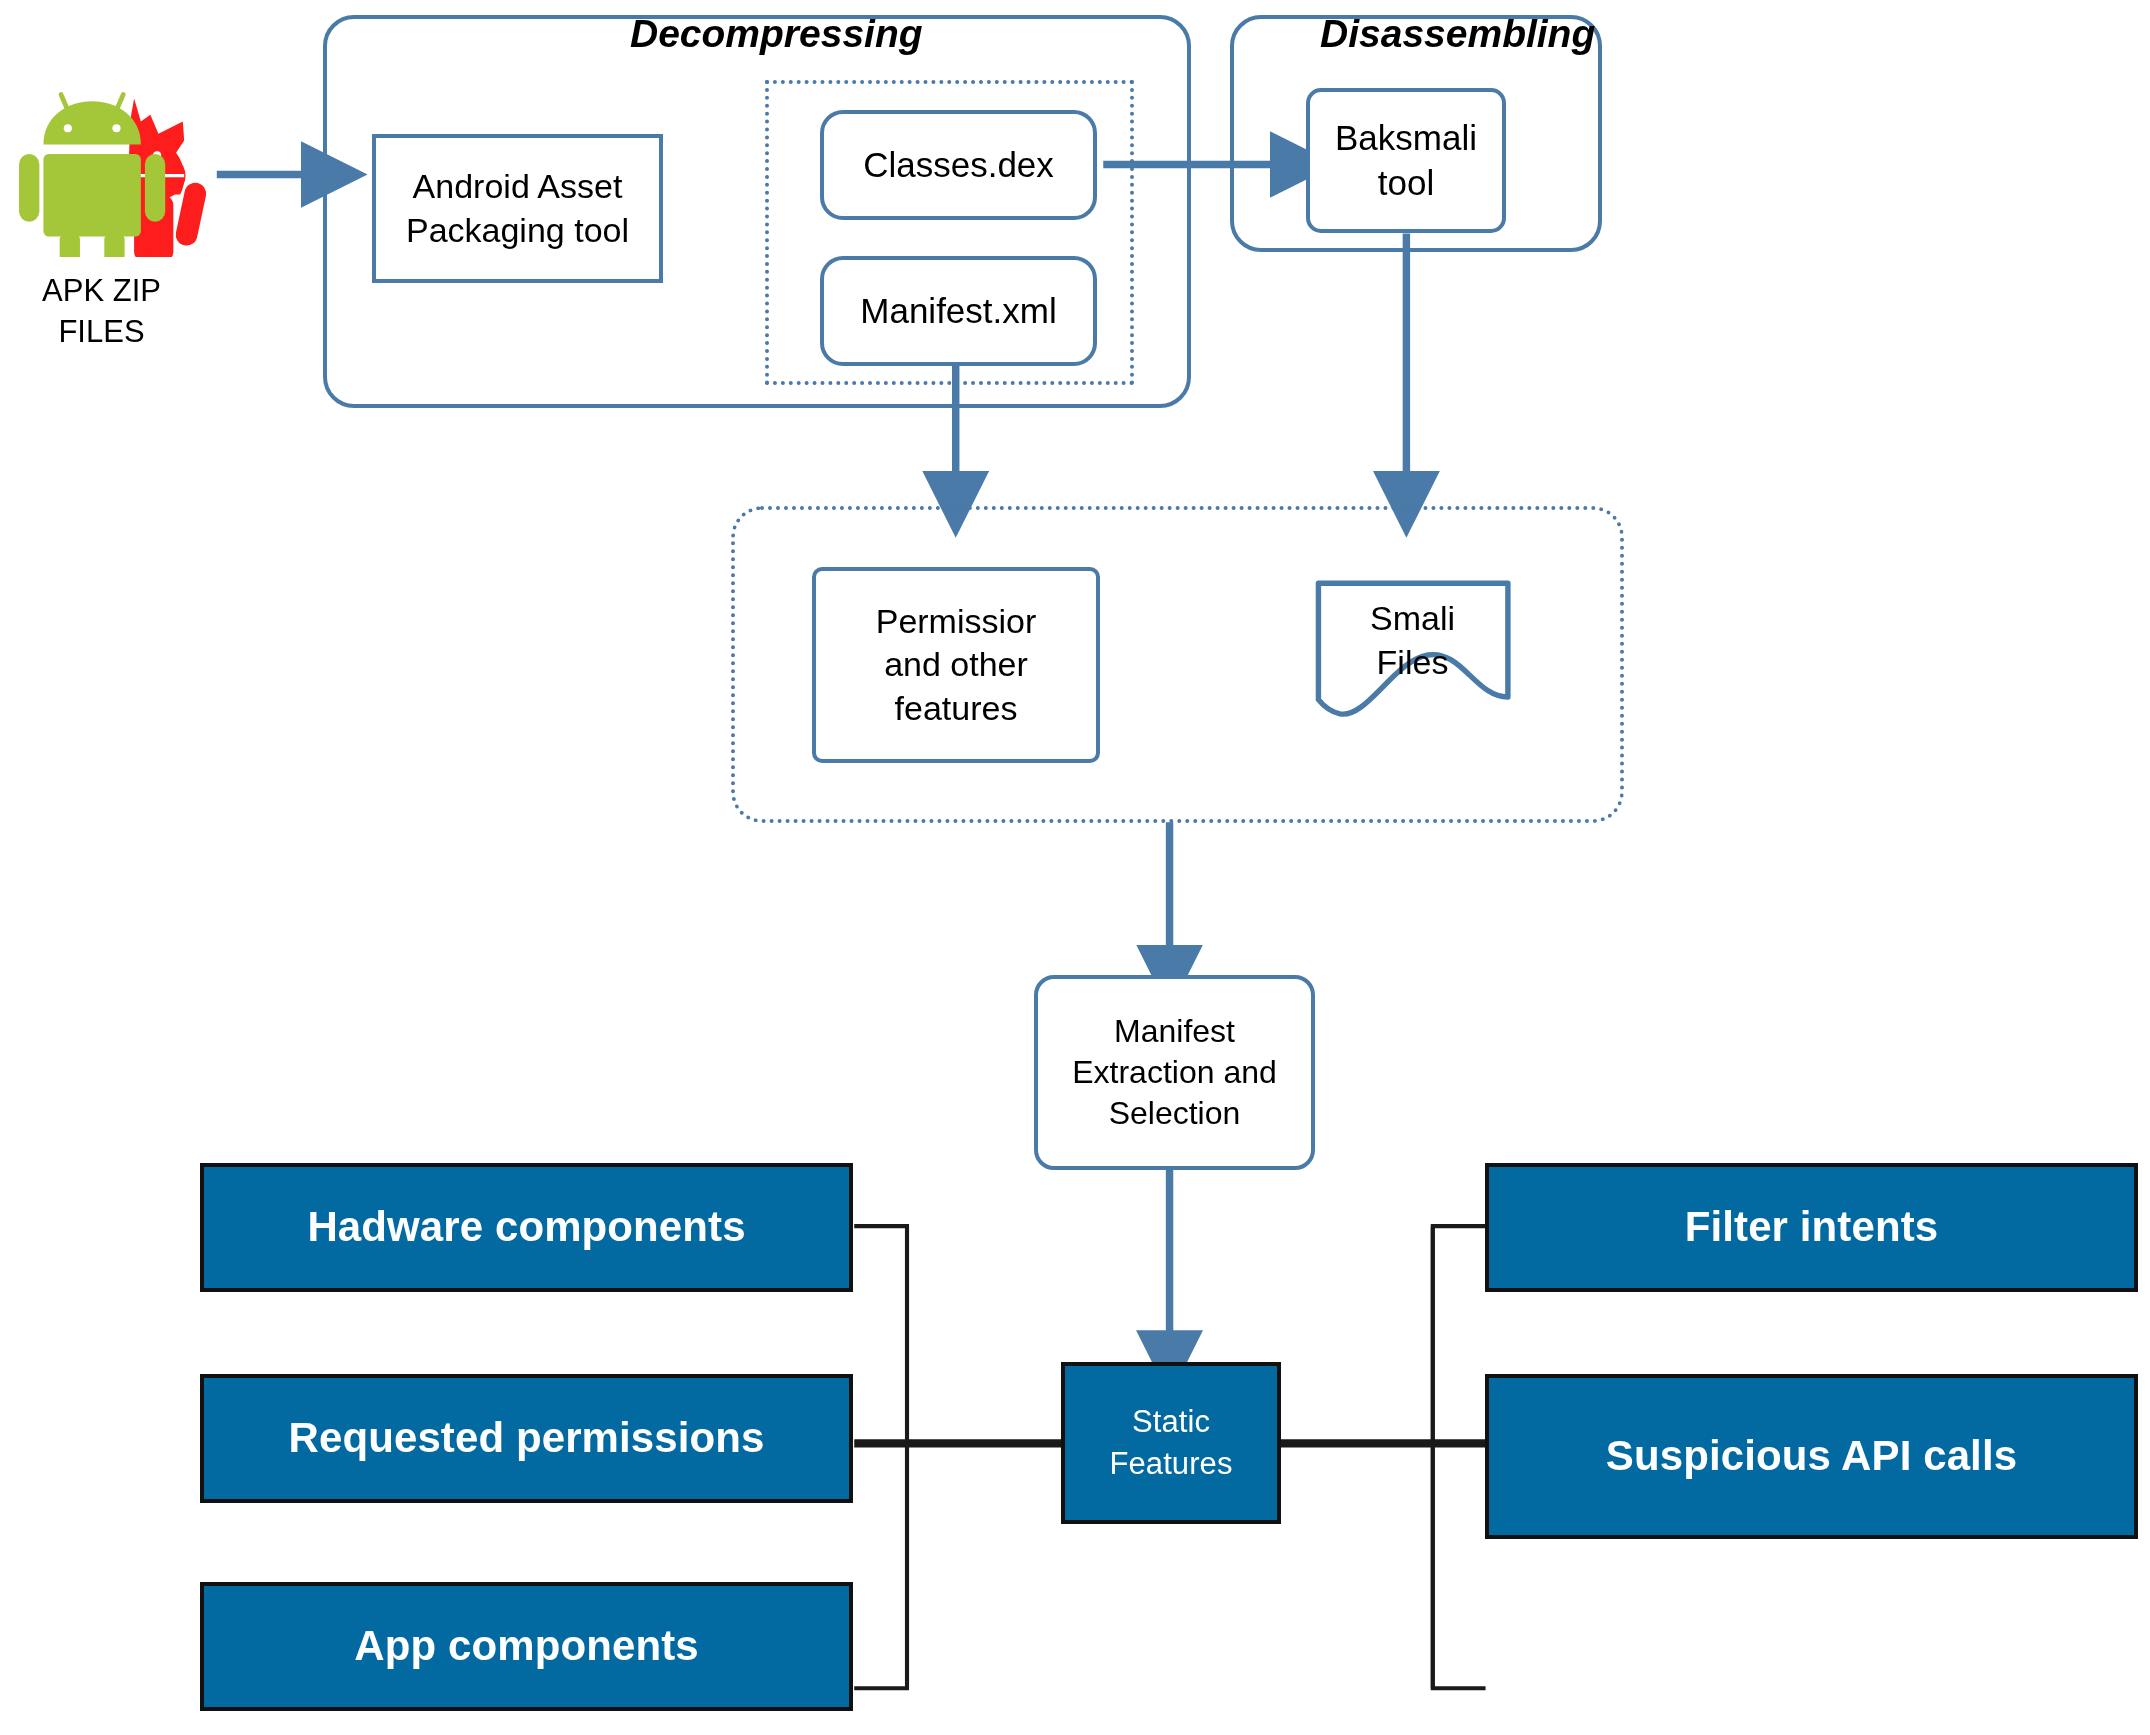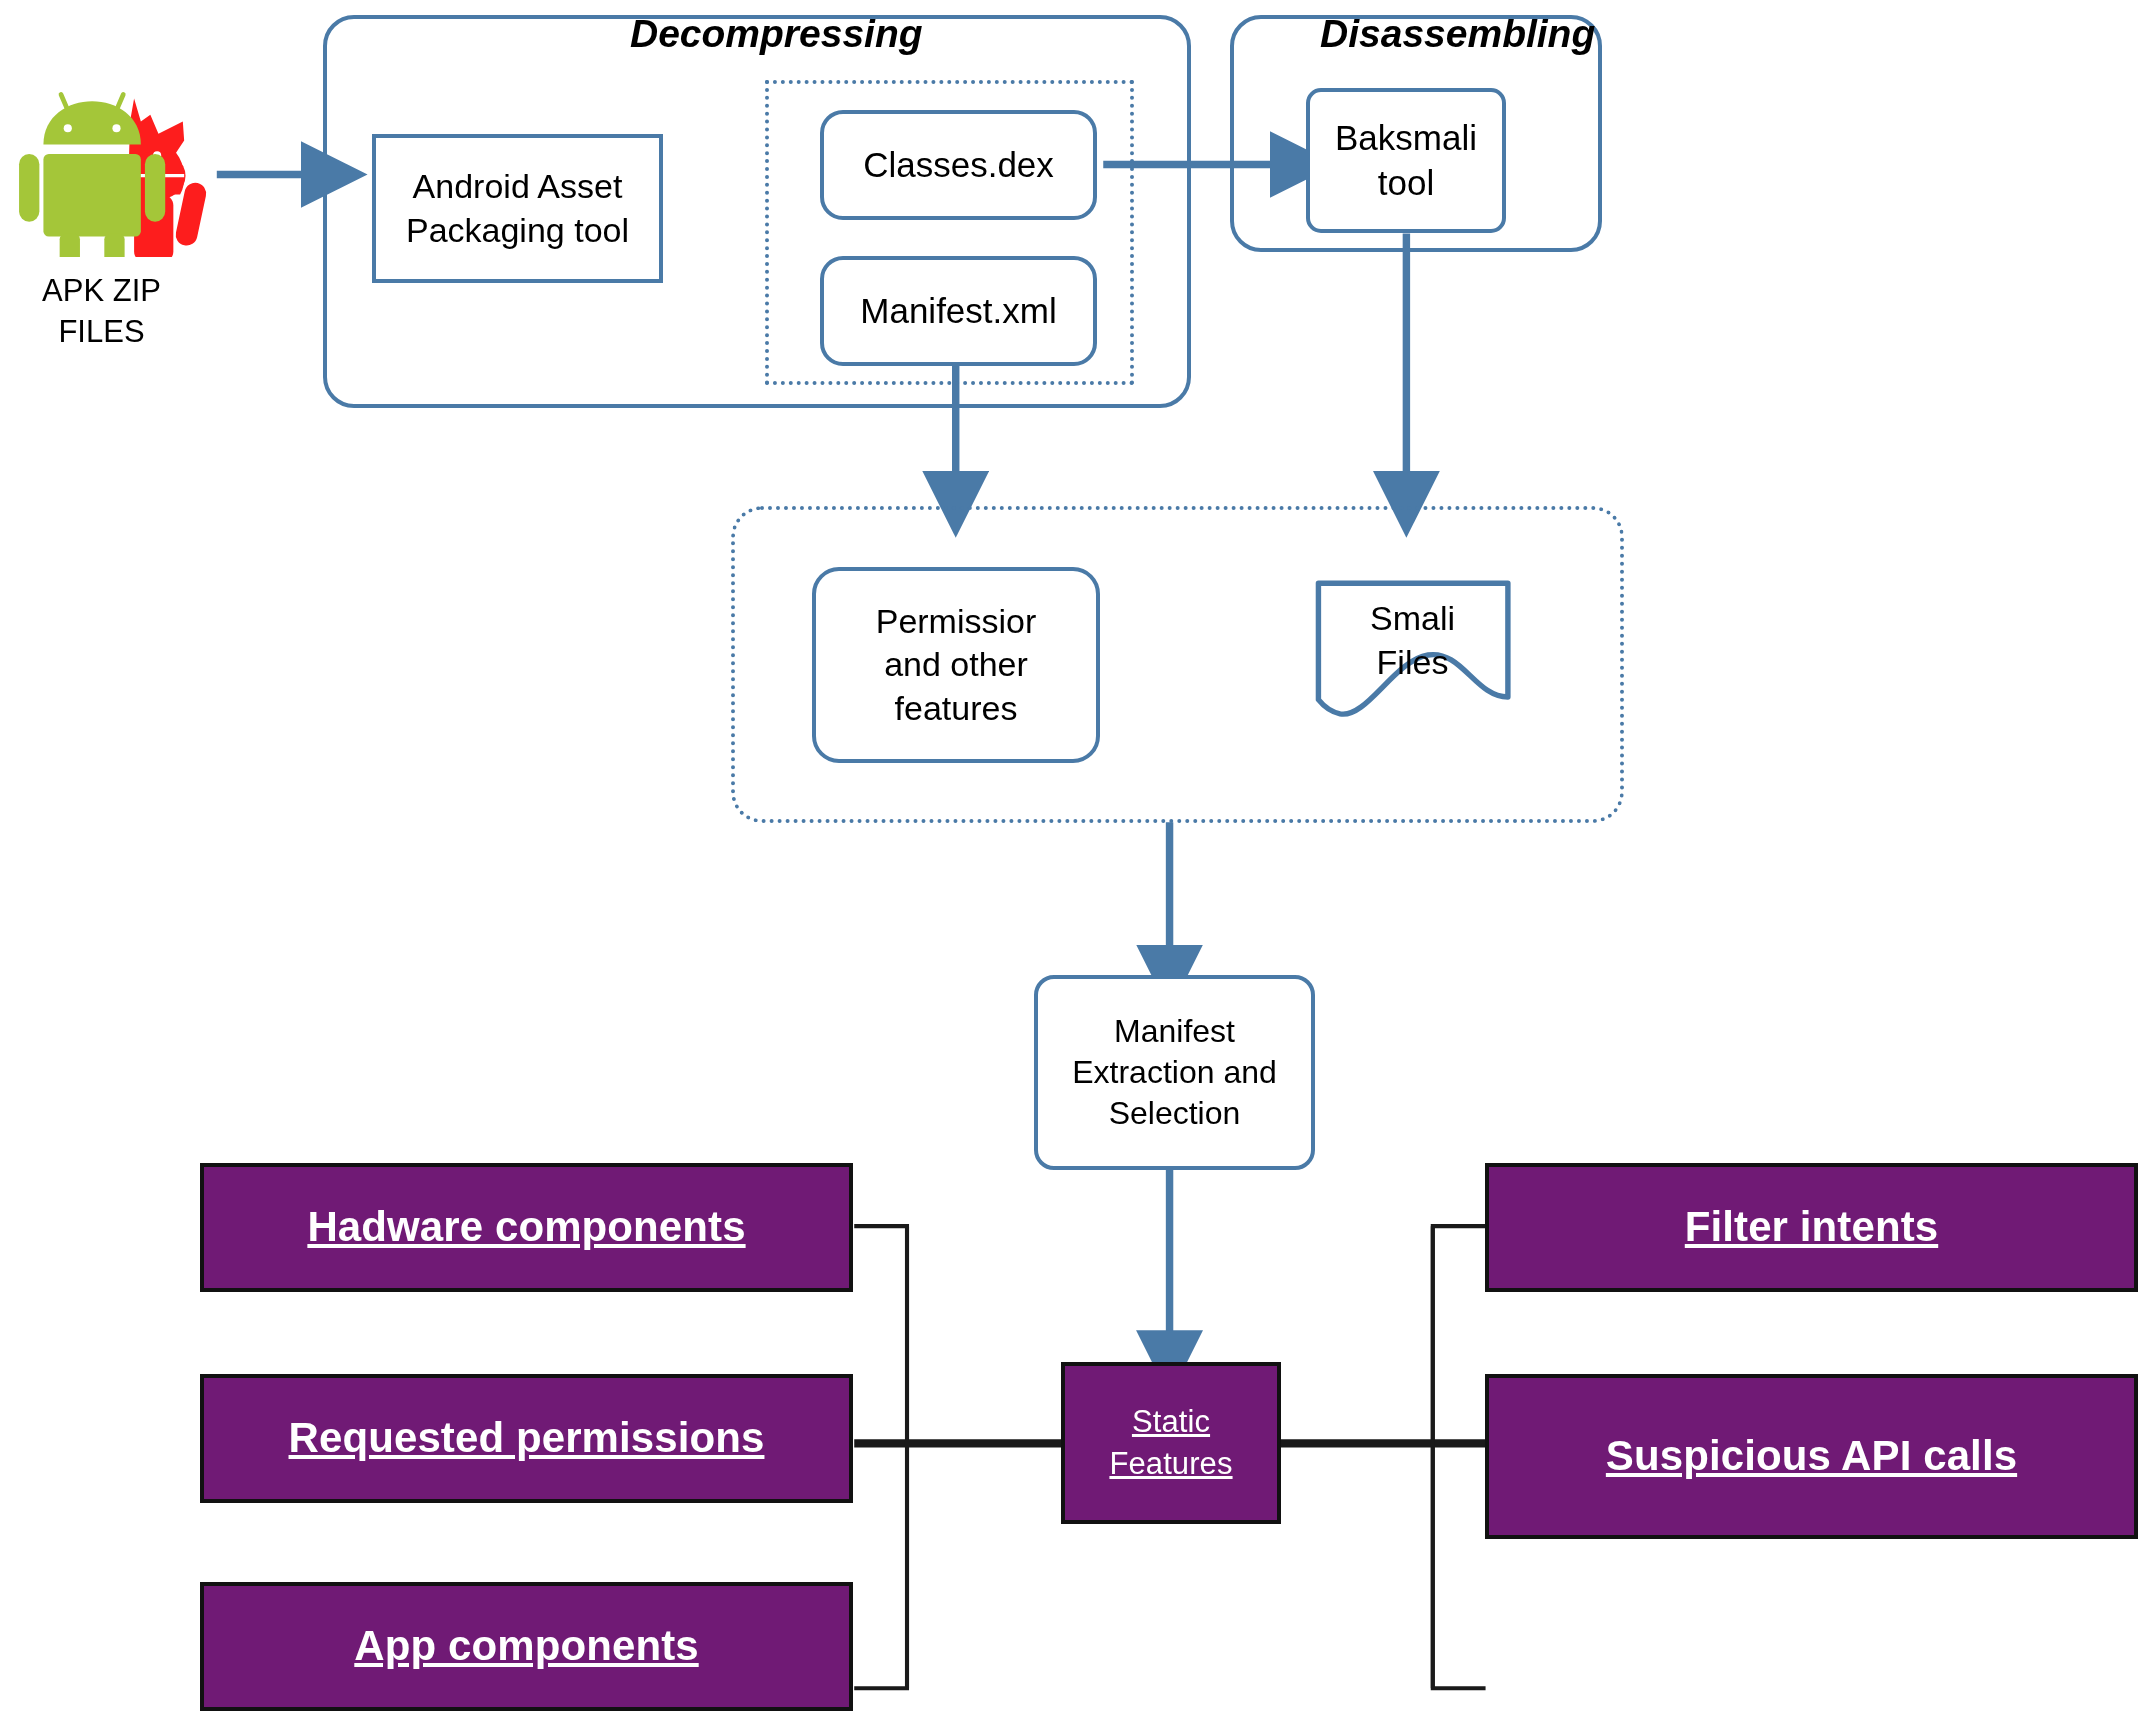--- a/index.html
+++ b/index.html
@@ -55,30 +55,29 @@
     position:absolute;
     font-weight:bold;
     font-style:italic;
     white-space:nowrap;
     margin-left:48px;
   }
 
   
   .featbox{
     position:absolute;
-    background:#701a75;
+    background:#0369a1;
     border:4px solid #111111;
     box-sizing:border-box;
     display:flex;align-items:center;justify-content:center;
     color:#ffffff;
     font-weight:bold;
     text-align:center;
     line-height:1.2;
     letter-spacing:0.1px;
-    text-decoration:underline;
   }
   .featbox.small{
     font-weight:normal;
     line-height:1.35;
   }
 
   
   .t-46{font-size:31px;}
   .t-48{font-size:32px;}
   .t-50{font-size:34px;}
@@ -177,21 +176,21 @@
   <div class="rbox t-52" style="left:820px; top:256px; width:277px; height:110px;">Manifest.xml</div>
 
   <div class="groupbox" style="left:1230px; top:15px; width:372px; height:237px;"></div>
   <div class="grp-title t-58" style="left:1272px; top:12px;">Disassembling</div>
 
   <div class="rbox t-52" style="left:1306px; top:88px; width:200px; height:145px; white-space:pre-line; border-radius:15px;">Baksmali
 tool</div>
 
   <div class="dotbox rounded" style="left:731px; top:506px; width:893px; height:317px;"></div>
 
-  <div class="rbox t-50" style="left:812px; top:567px; width:288px; height:196px; white-space:pre-line; border-radius:27px;">Permissior
+  <div class="rbox t-50" style="left:812px; top:567px; width:288px; height:196px; white-space:pre-line; border-radius:10px;">Permissior
 and other
 features</div>
 
   <div class="abs t-50" style="left:1318px; top:596px; width:189px; text-align:center; white-space:pre-line; line-height:1.3;">Smali
 Files</div>
 
   <div class="rbox t-48" style="left:1034px; top:975px; width:281px; height:195px; white-space:pre-line; border-radius:20px;">Manifest
 Extraction and
 Selection</div>
 

